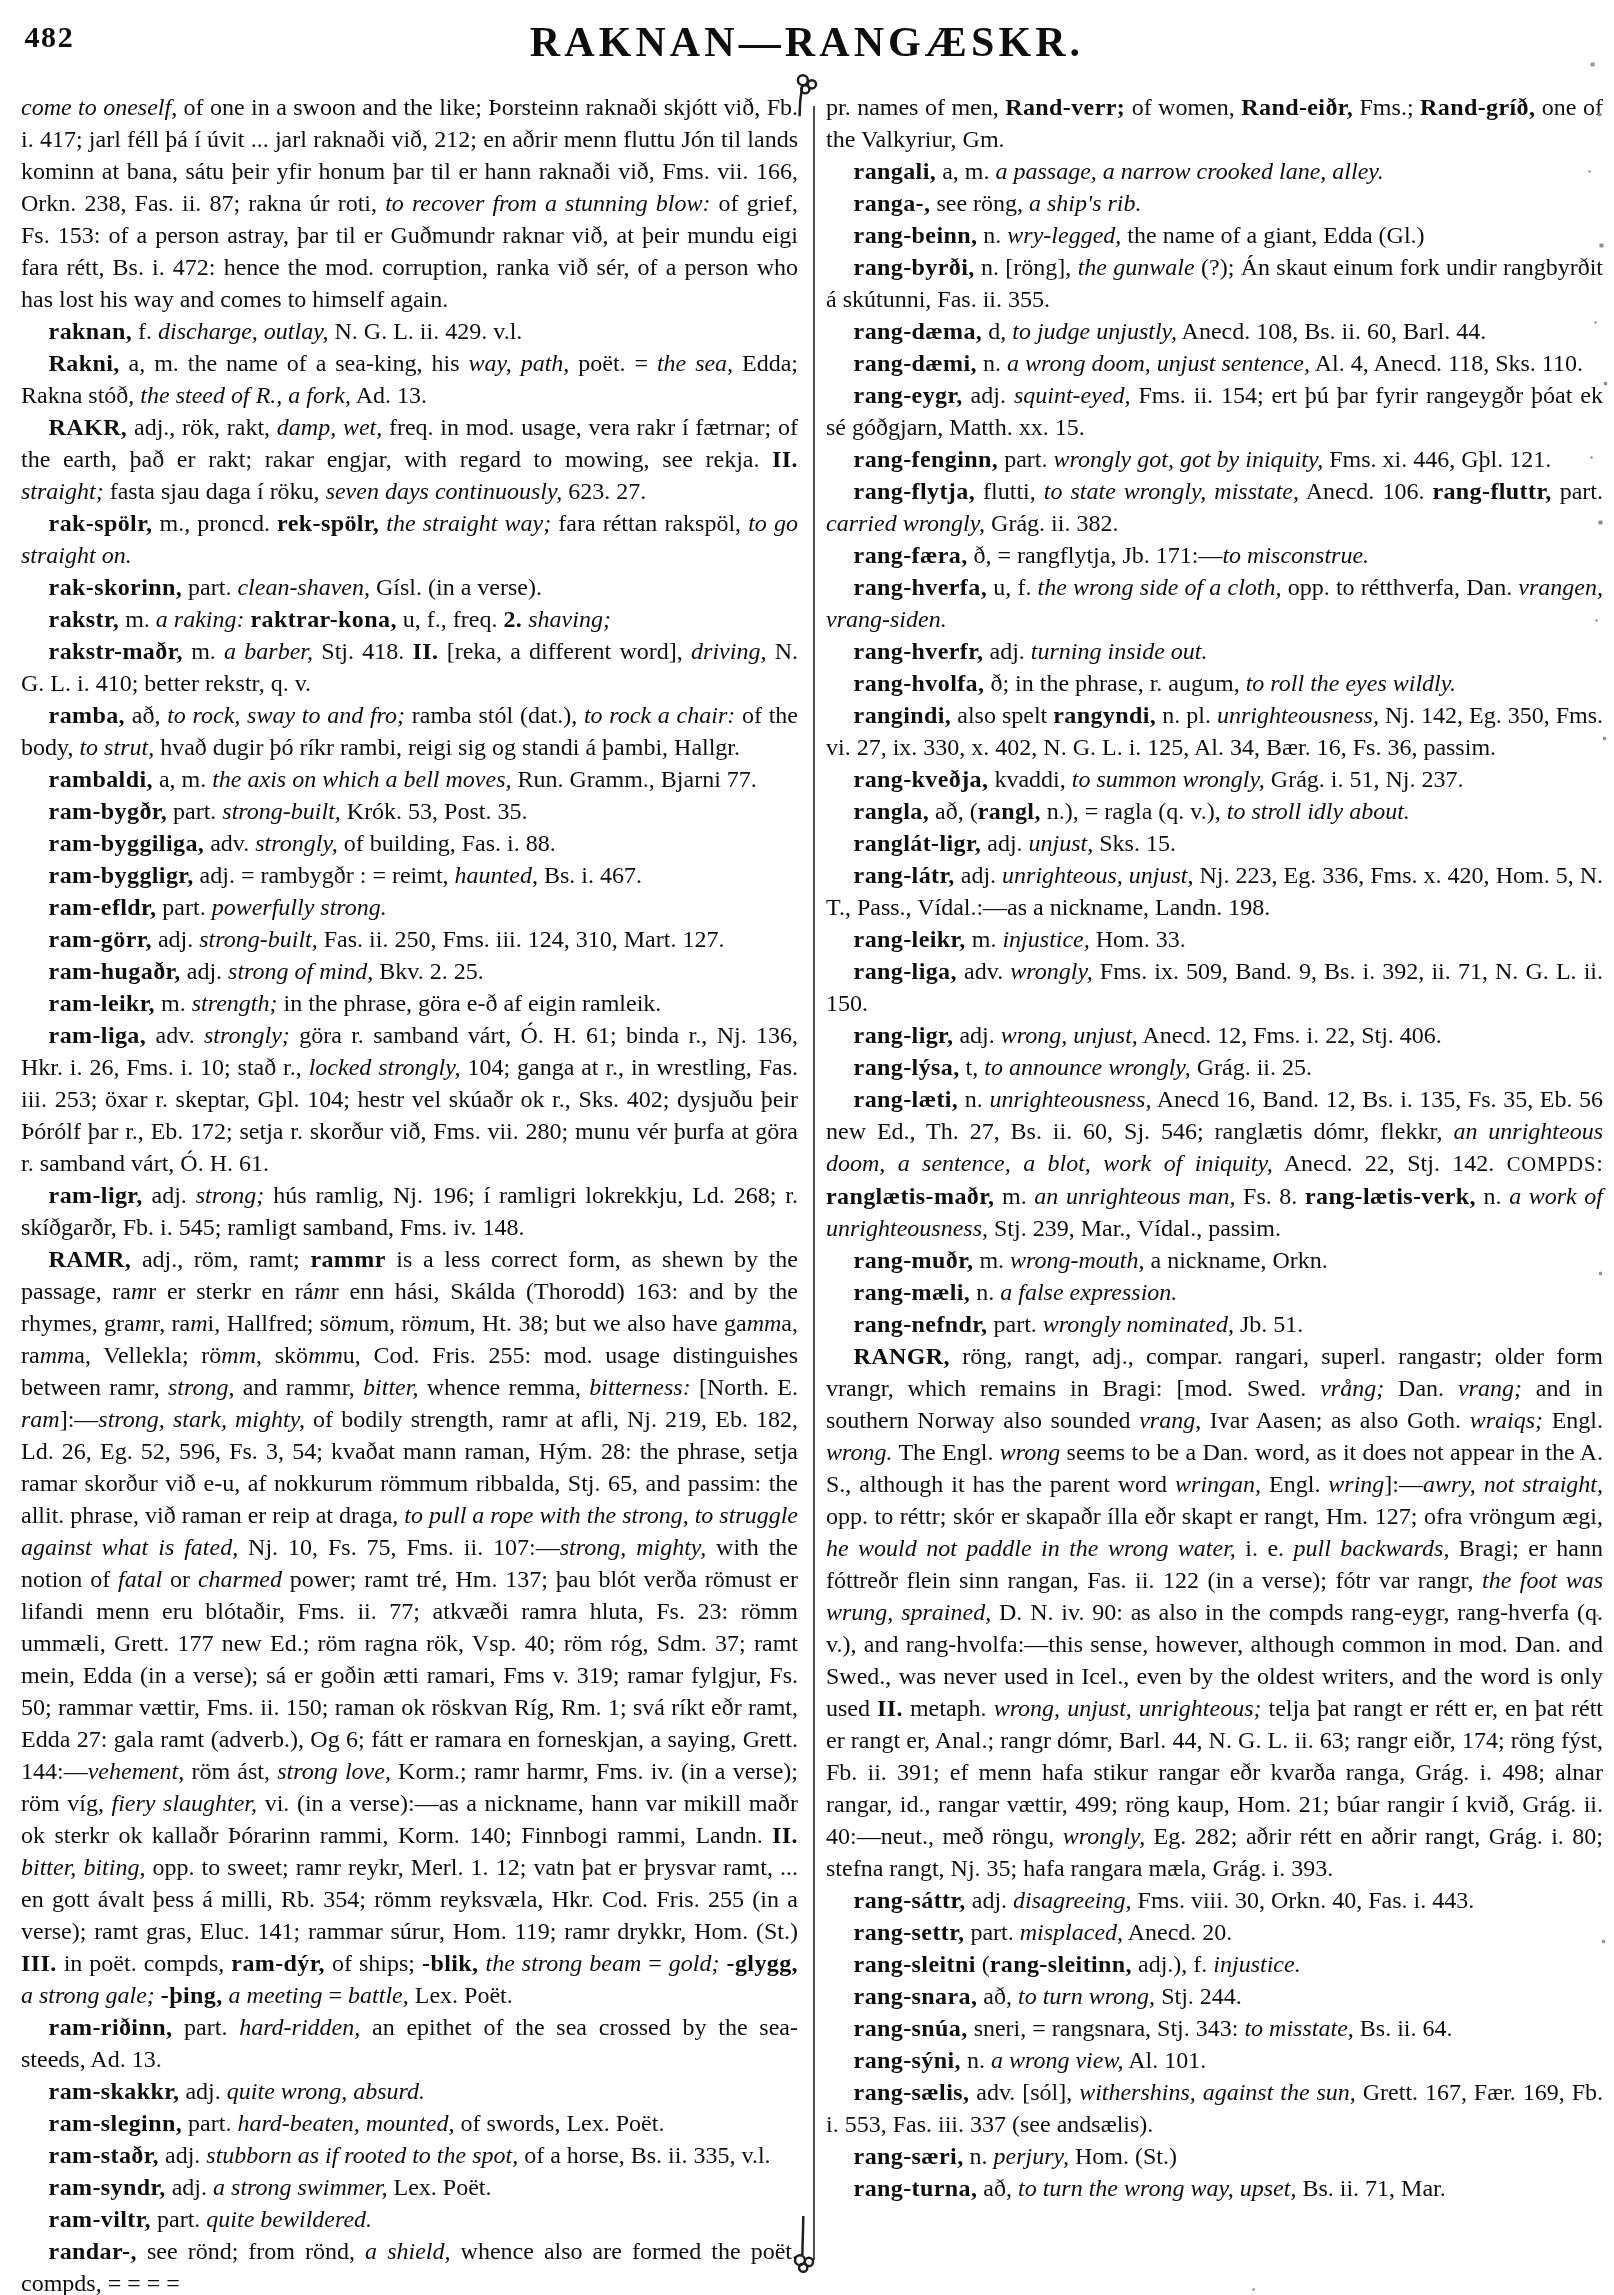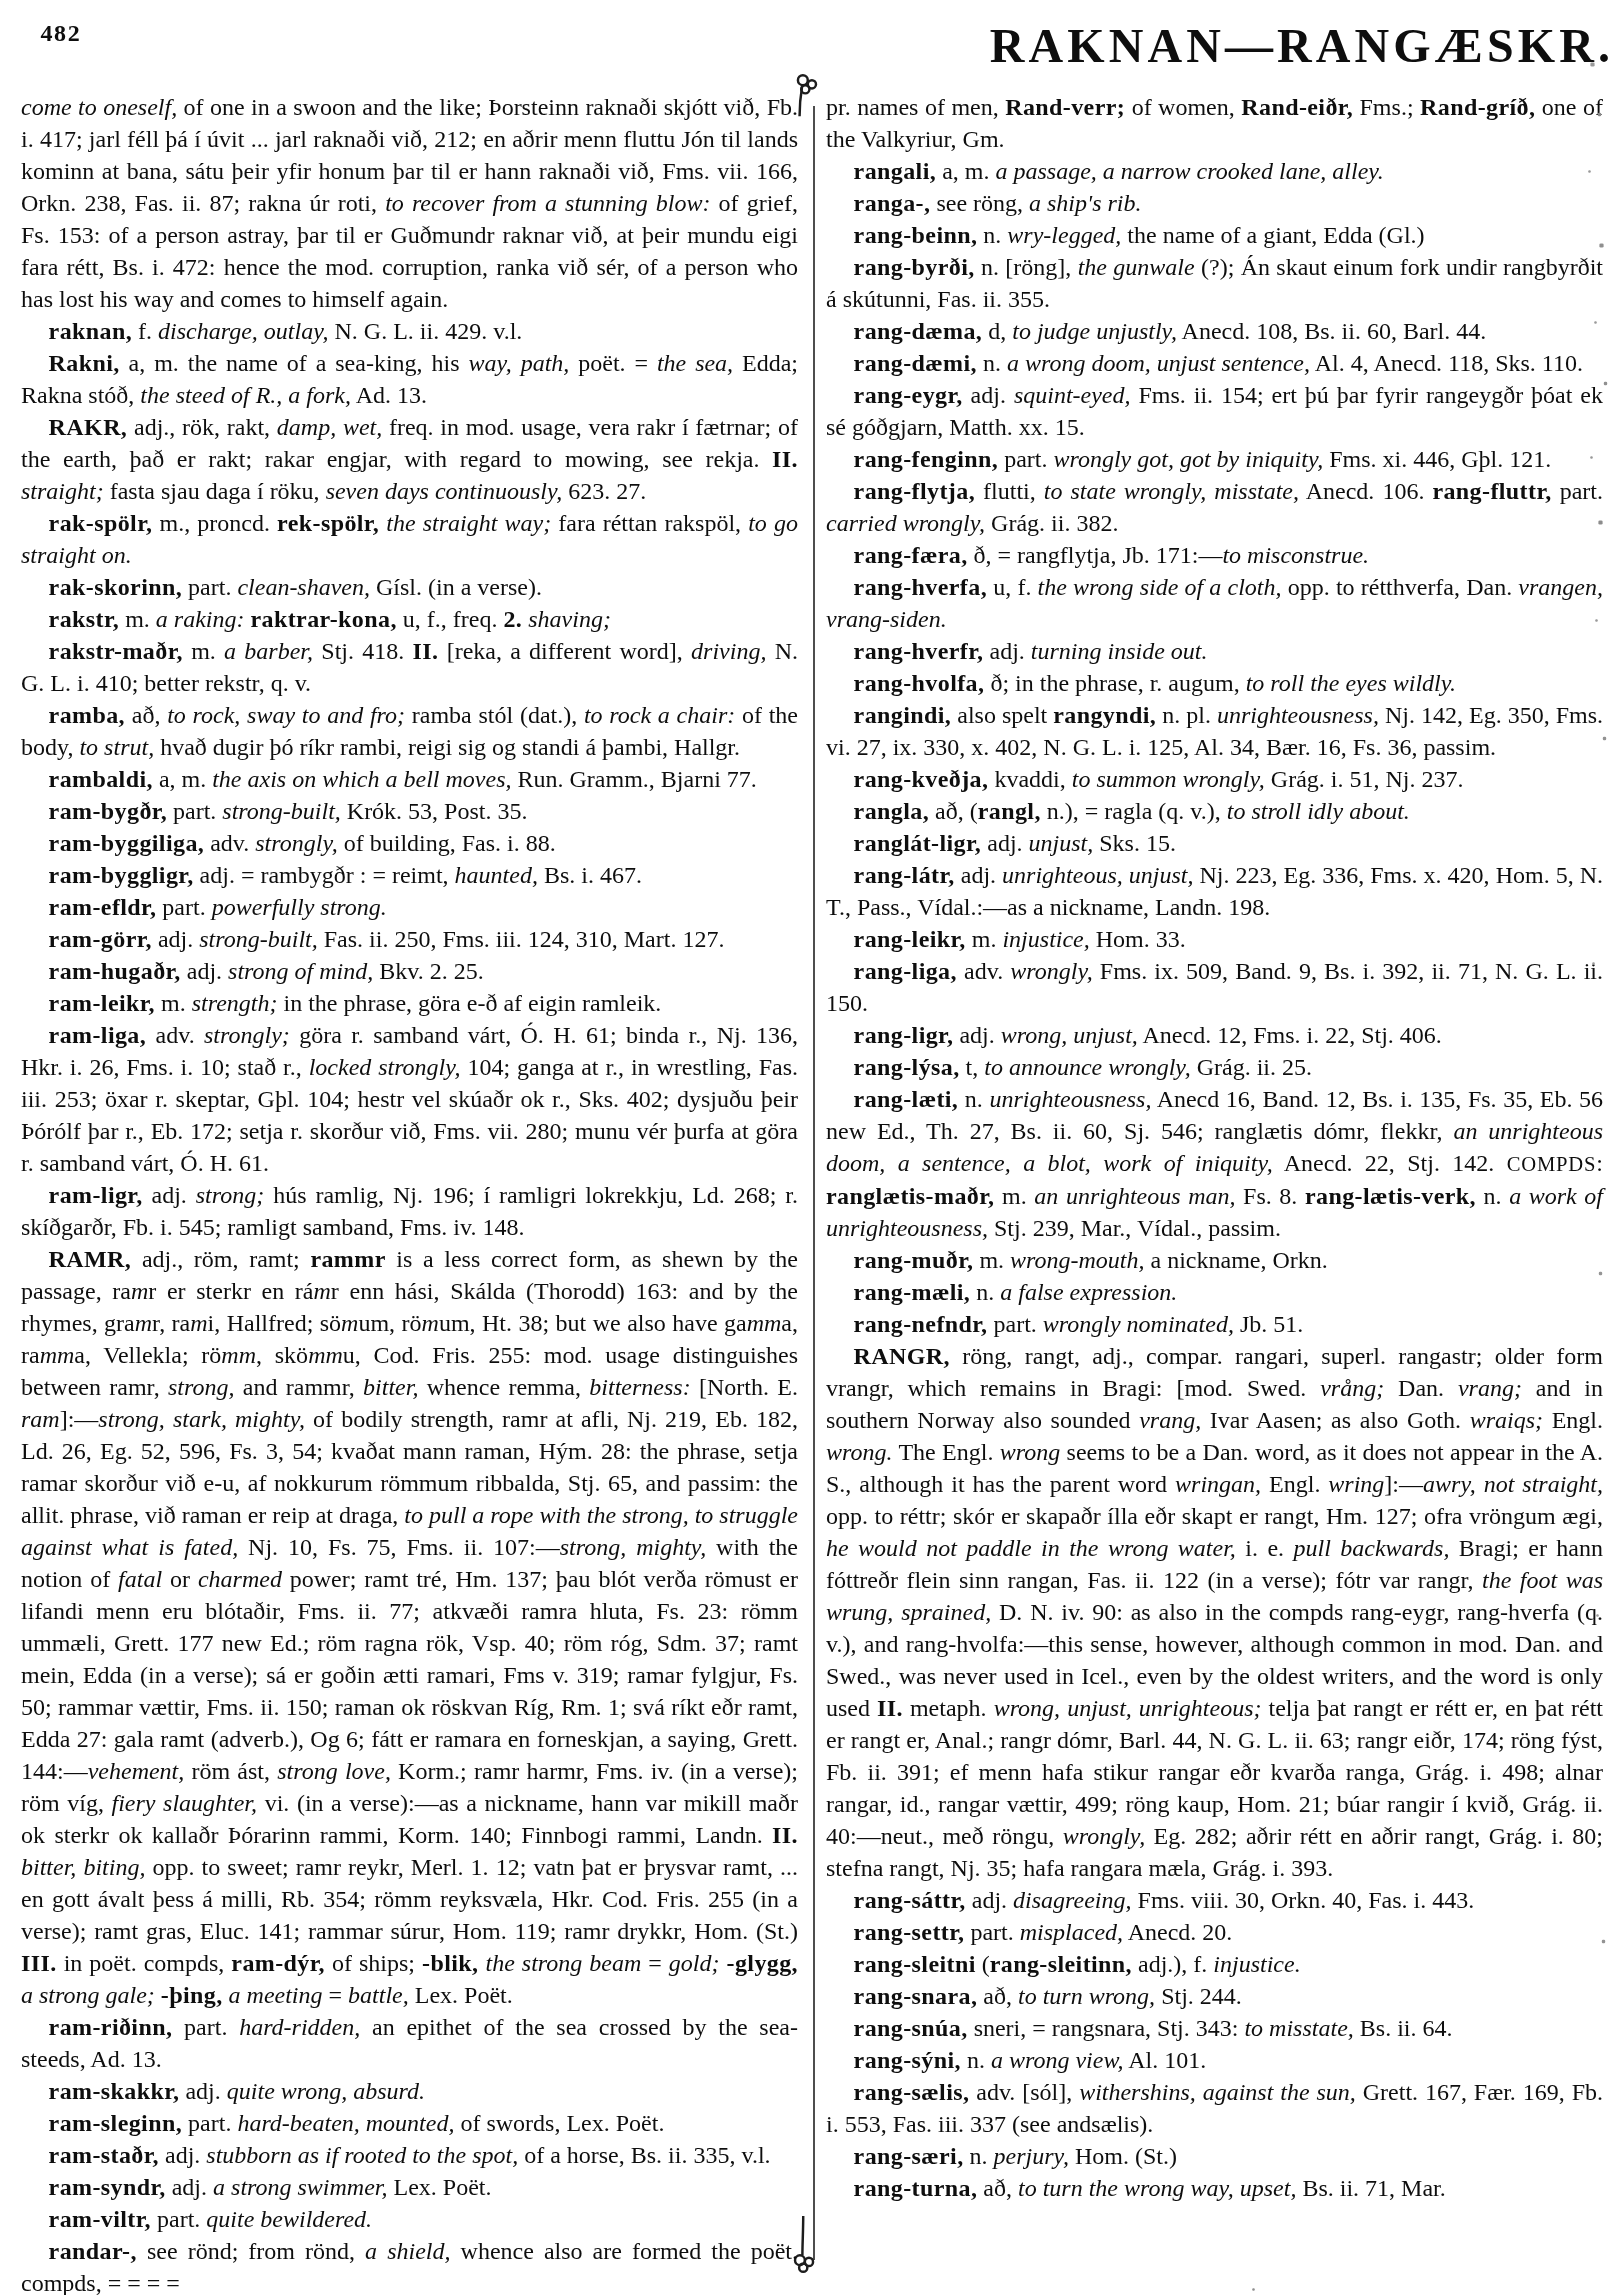--- a/index.html
+++ b/index.html
@@ -3,25 +3,25 @@
 <meta charset="utf-8">
 <style>
   html,body{margin:0;padding:0;}
   body{
     width:1614px;height:2295px;position:relative;overflow:hidden;
     background:#ffffff;color:#0e0e0e;
     font-family:"Liberation Serif","DejaVu Serif",serif;
   }
   .page-number{
     position:absolute;left:24.5px;top:19.6px;
-    font-size:24px;font-weight:bold;letter-spacing:1.6px;margin-left:16px;
+    font-size:30px;font-weight:bold;letter-spacing:1.6px;
   }
   .page-title{
     position:absolute;left:0;top:18px;width:100%;
-    text-align:right;font-size:48px;font-weight:bold;letter-spacing:4.1px;
+    text-align:center;font-size:42px;font-weight:bold;letter-spacing:4.1px;
   }
   .col{
     position:absolute;top:91px;width:777px;
     font-size:24px;line-height:32px;
     text-align:justify;hyphens:none;
   }
   .col-left{left:21px;}
   .col-right{left:826px;}
   .entry{margin:0;text-indent:1.15em;}
   .entry.noindent{text-indent:0;}

